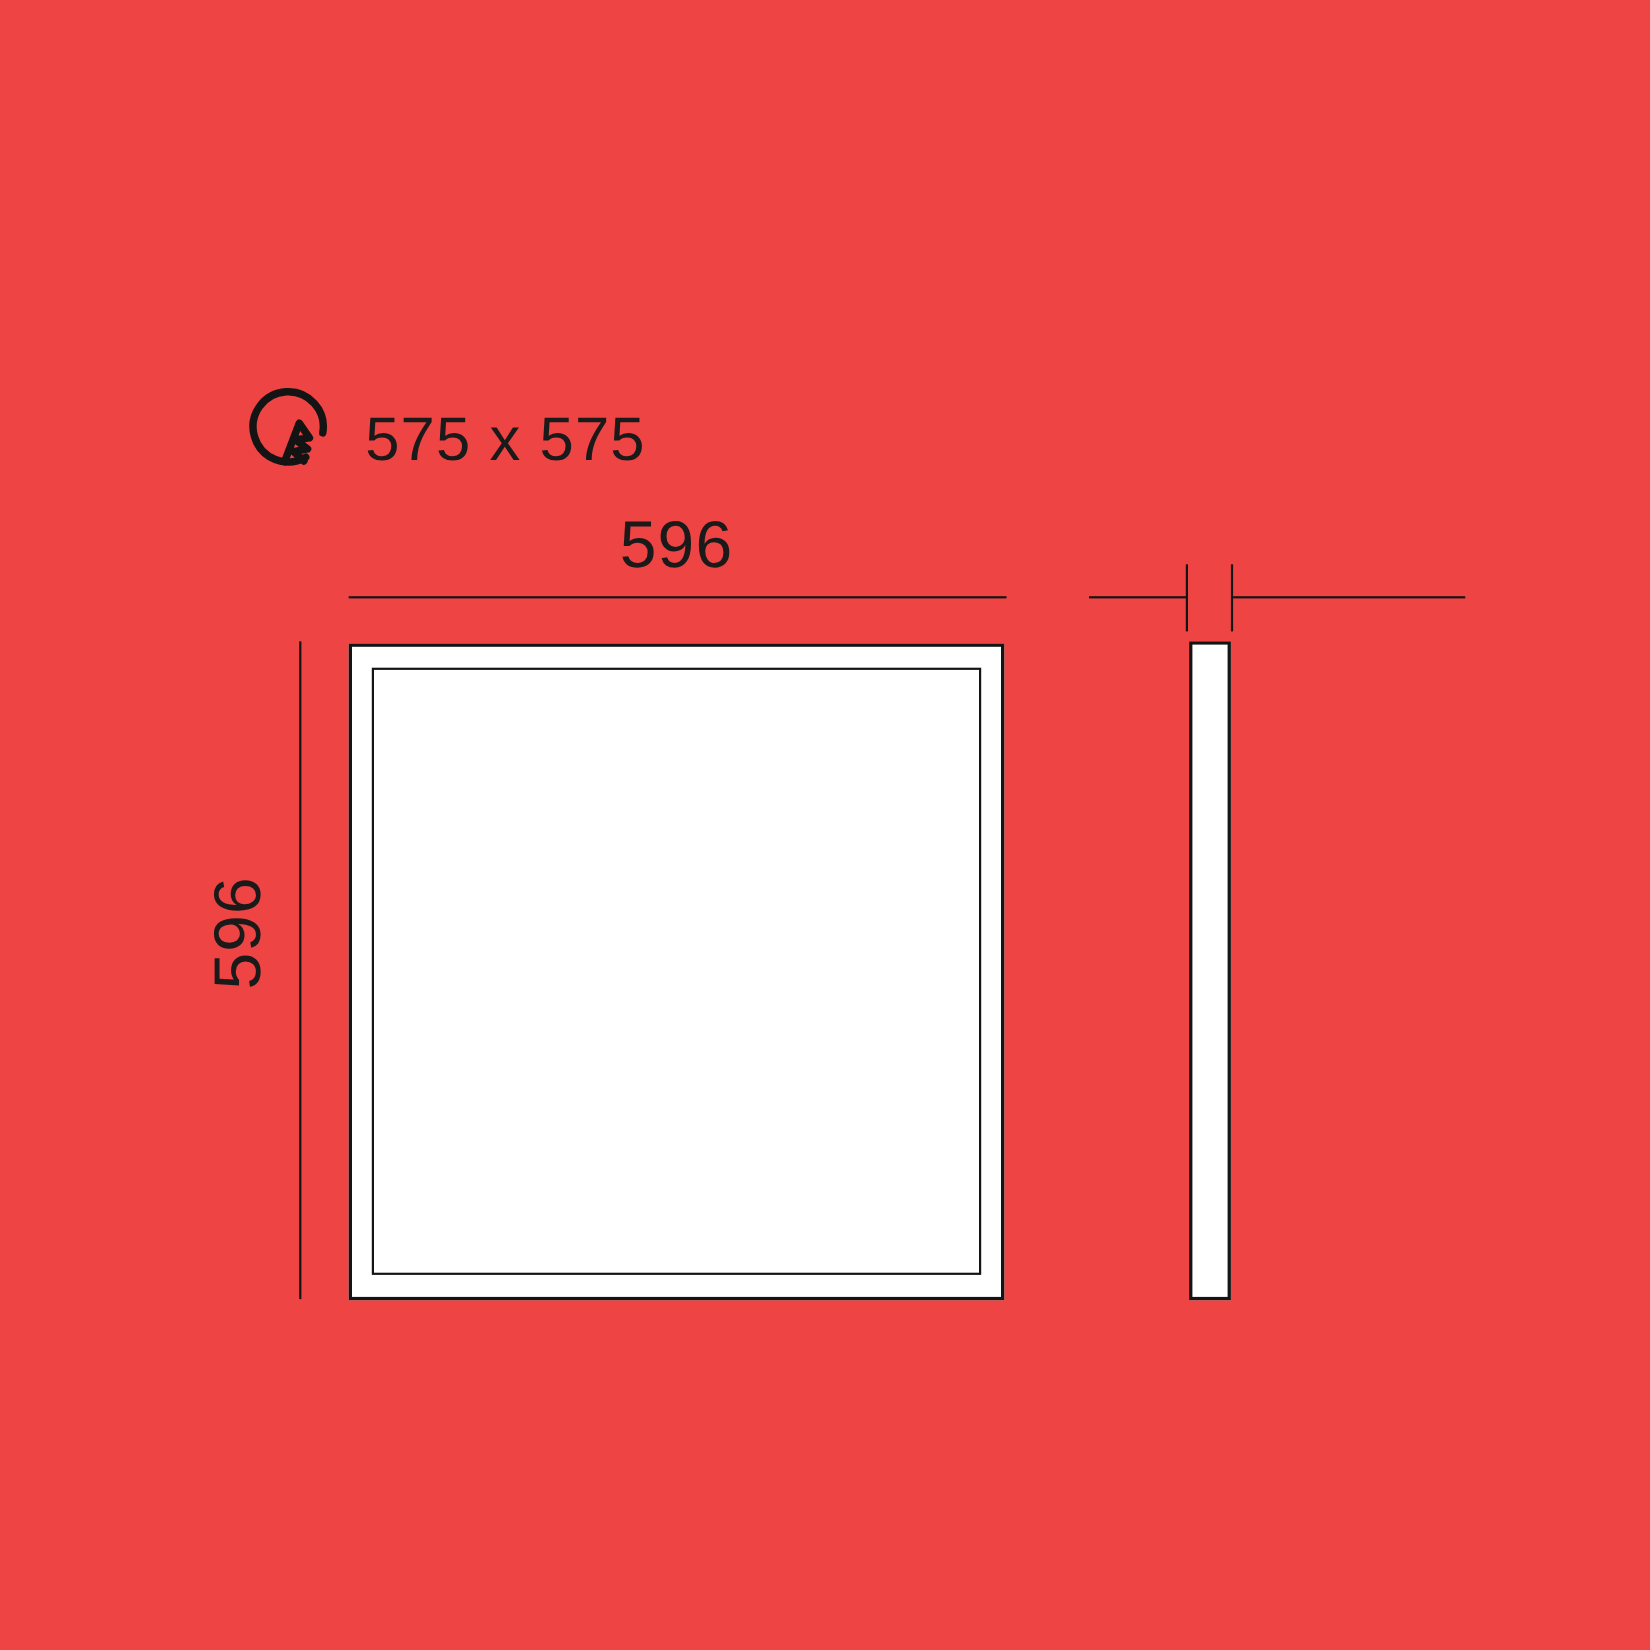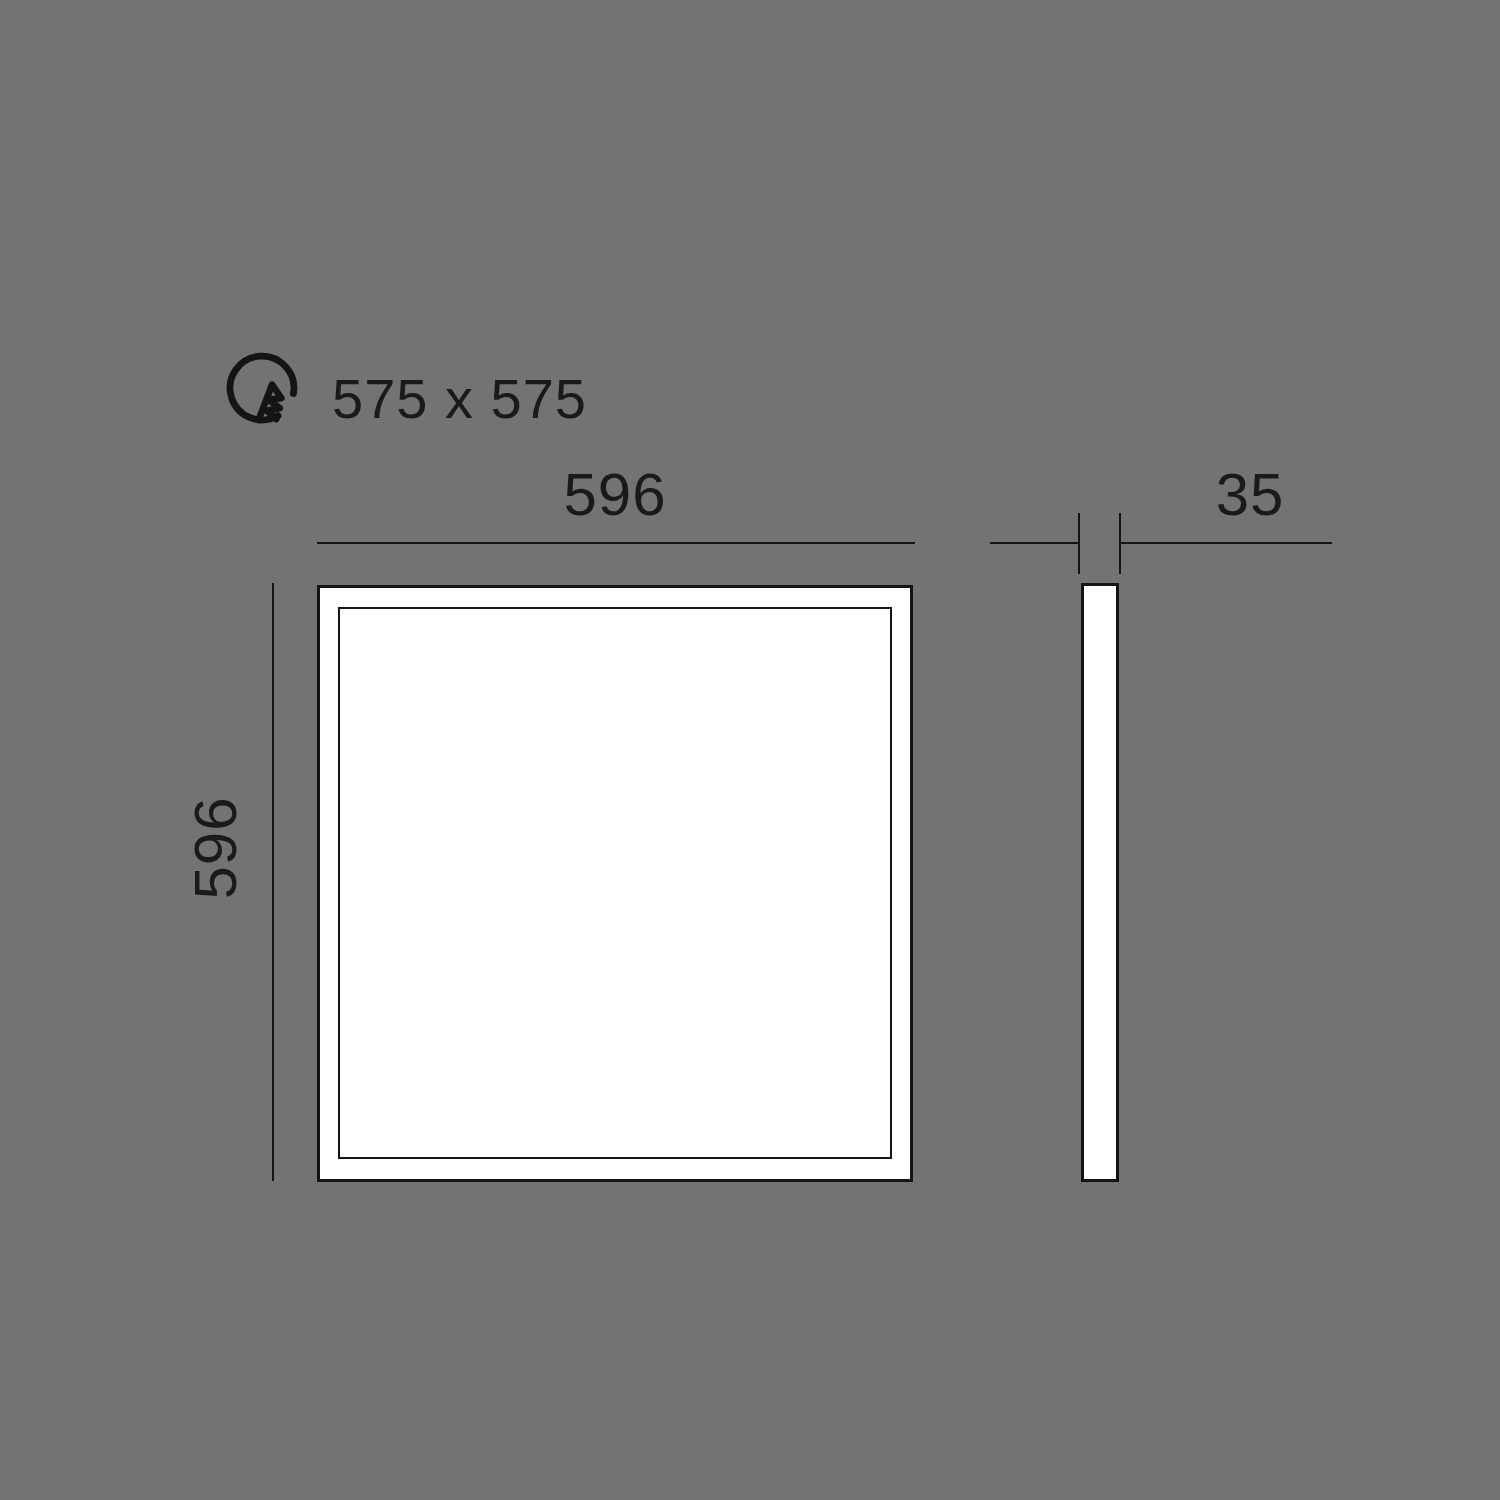--- a/index.html
+++ b/index.html
@@ -7,21 +7,21 @@
     padding: 0;
     background: #ffffff;
     font-family: "Liberation Sans", "DejaVu Sans", sans-serif;
   }
   * { box-sizing: border-box; }
 
   .canvas {
     position: relative;
     width: 1500px;
     height: 1500px;
-    background: #737373;
+    background: #ef4444;
     overflow: hidden;
     color: #1a1a1a;
   }
 
   .abs { position: absolute; }
 
   
   .dim-label {
     font-size: 60px;
     line-height: 60px;
@@ -125,21 +125,20 @@
 
   <div class="abs front-width-label dim-label">596</div>
   <div class="abs dim-line-h front-width-dimline"></div>
 
   <div class="abs front-height-label dim-label">596</div>
   <div class="abs dim-line-v front-height-dimline"></div>
 
   <div class="abs panel-outer"></div>
   <div class="abs panel-inner"></div>
 
-  <div class="abs side-thickness-label dim-label">35</div>
   <div class="abs dim-line-h side-dimline-left"></div>
   <div class="abs dim-line-h side-dimline-right"></div>
   <div class="abs dim-line-v side-tick side-tick-left"></div>
   <div class="abs dim-line-v side-tick side-tick-right"></div>
 
   <div class="abs panel-side"></div>
 
 </div>
 
 </body></html>

